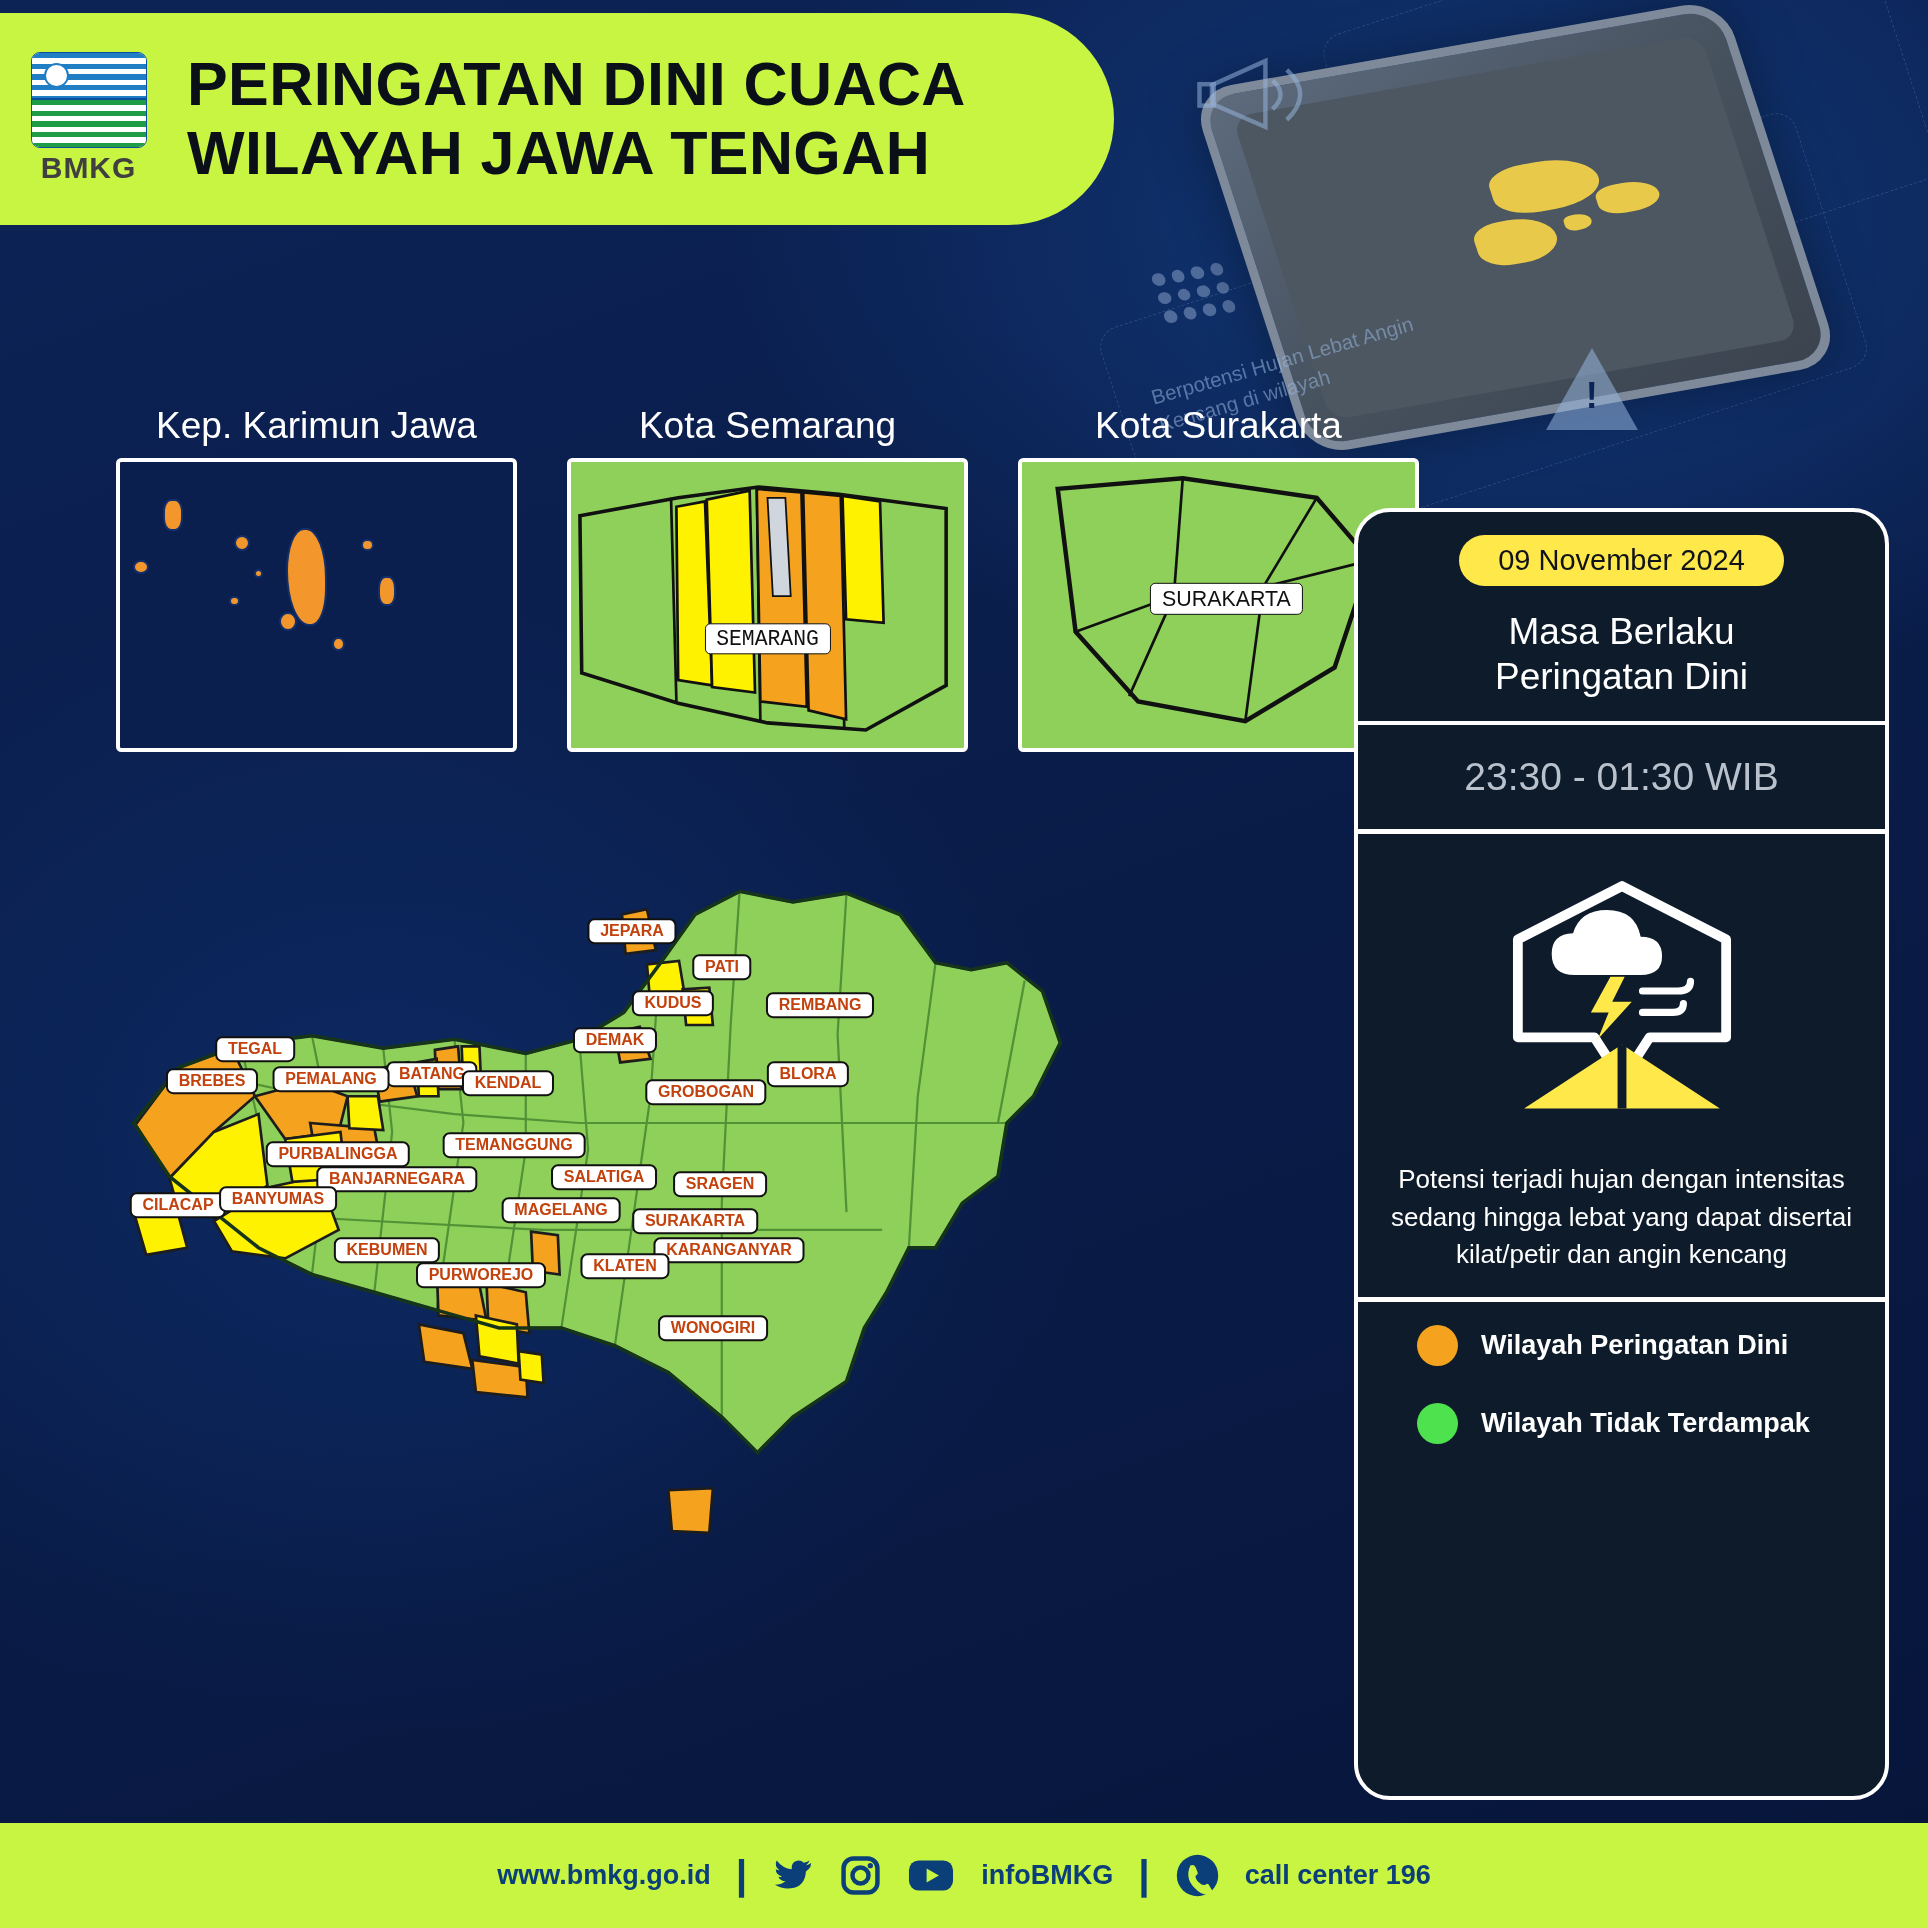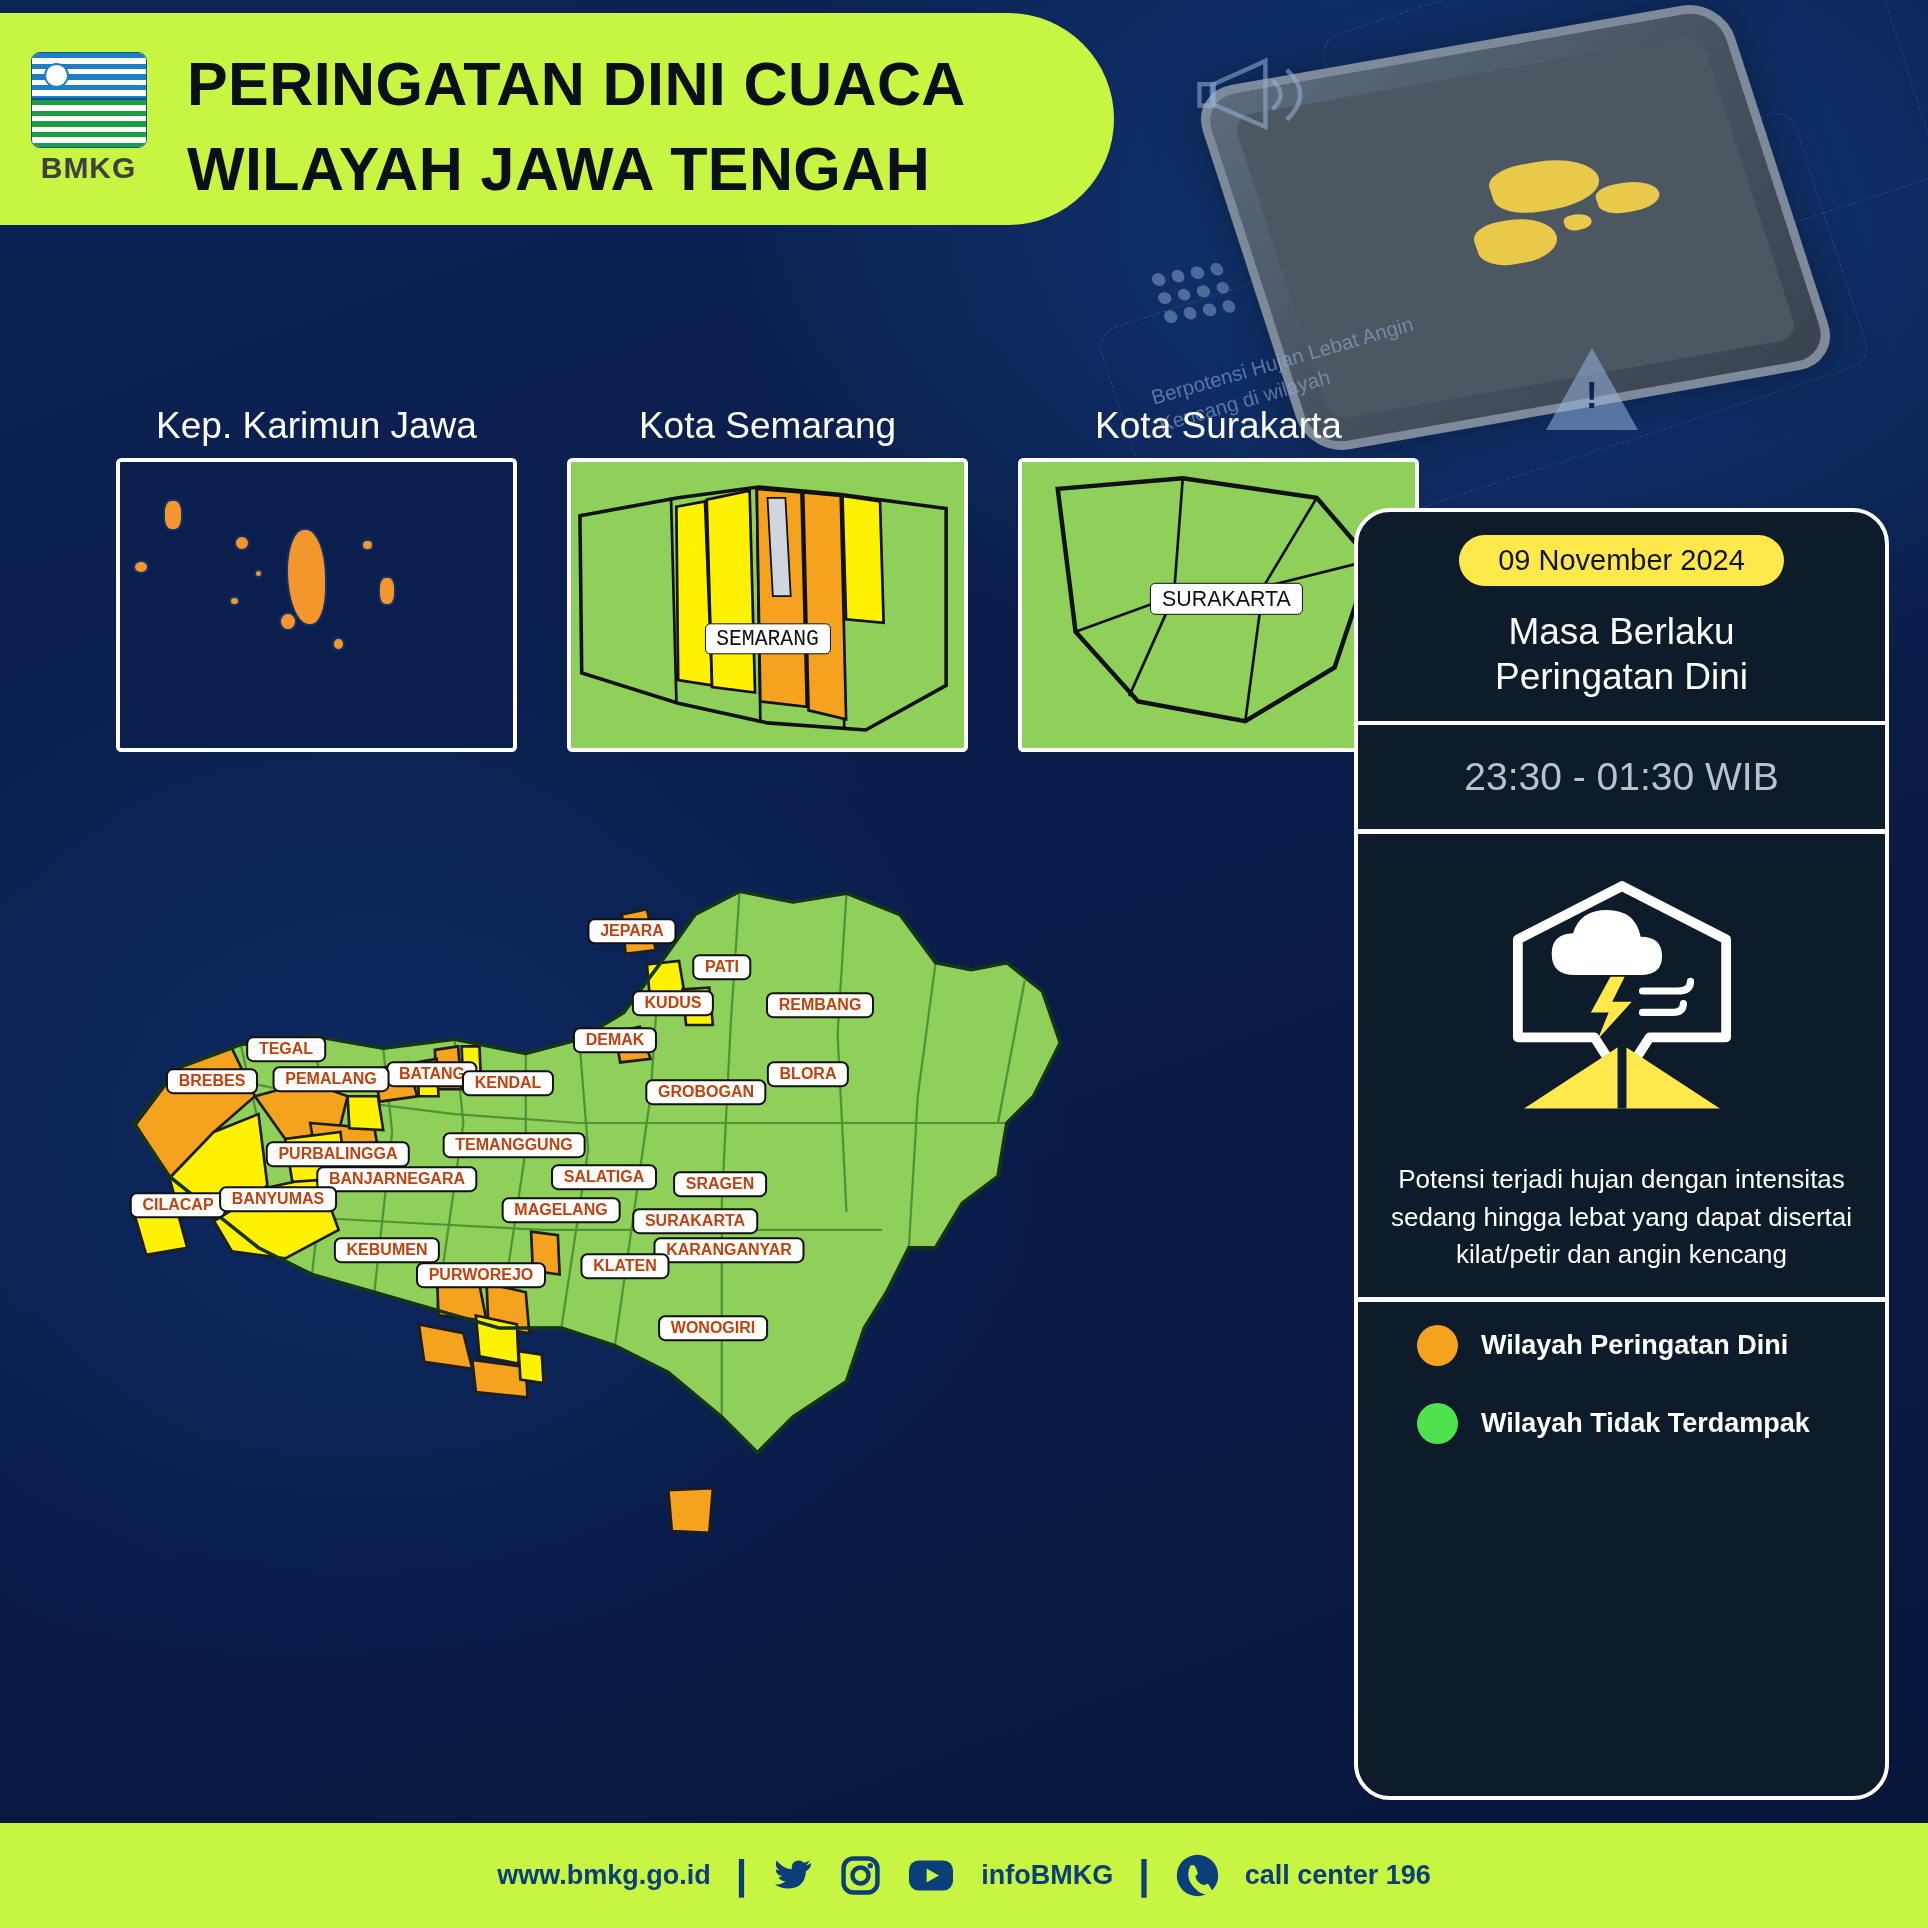--- a/index.html
+++ b/index.html
@@ -75,21 +75,20 @@
   .logo-text {
     font-weight: bold; font-size: 30px; color: #404040; letter-spacing: 0.9px; margin-top: 3.6px;
   }
   .header-title {
     font-size: 61px;
     font-weight: bold;
     color: #0b0f18;
     line-height: 1.12;
     letter-spacing: 0.4px;
     margin-left: 27px;
-    margin-top: 16px;
   }
 
   
   .phone {
     position: absolute;
     left: 1248px; top: 36px;
     width: 535px; height: 383px;
     transform: rotate(-18deg) skewY(8deg);
     background: linear-gradient(150deg, #5d6b7d 0%, #47525f 50%, #3a434e 100%);
     border-radius: 41px;
@@ -345,21 +344,21 @@
       </g>
 
       <path d="M60 330 L110 268 L180 242 L260 232 L340 246 L420 236 L500 252 L560 236 L610 206 L650 152 L690 96 L740 70 L800 82 L860 72 L920 96 L960 150 L1000 158 L1040 150 L1080 182 L1100 240 L1070 300 L1040 330 L1030 390 L990 420 L960 470 L930 470 L905 520 L880 560 L860 620 L800 660 L760 700 L720 660 L660 610 L600 580 L540 560 L470 560 L400 540 L330 520 L260 500 L200 470 L150 430 L100 390 Z" fill="none" stroke="#15341a" stroke-width="4"></path>
     </svg>
 
     <div class="maplabel" style="left:552px;top:102px">JEPARA</div>
     <div class="maplabel" style="left:642px;top:138px">PATI</div>
     <div class="maplabel" style="left:593px;top:174px">KUDUS</div>
     <div class="maplabel" style="left:740px;top:176px">REMBANG</div>
     <div class="maplabel" style="left:535px;top:211px">DEMAK</div>
-    <div class="maplabel" style="left:206px;top:220px">TEGAL</div>
+    <div class="maplabel" style="left:175px;top:220px">TEGAL</div>
     <div class="maplabel" style="left:352px;top:245px">BATANG</div>
     <div class="maplabel" style="left:428px;top:254px">KENDAL</div>
     <div class="maplabel" style="left:728px;top:245px">BLORA</div>
     <div class="maplabel" style="left:132px;top:252px">BREBES</div>
     <div class="maplabel" style="left:251px;top:250px">PEMALANG</div>
     <div class="maplabel" style="left:626px;top:263px">GROBOGAN</div>
     <div class="maplabel" style="left:434px;top:316px">TEMANGGUNG</div>
     <div class="maplabel" style="left:258px;top:325px">PURBALINGGA</div>
     <div class="maplabel" style="left:317px;top:350px">BANJARNEGARA</div>
     <div class="maplabel" style="left:524px;top:348px">SALATIGA</div>

